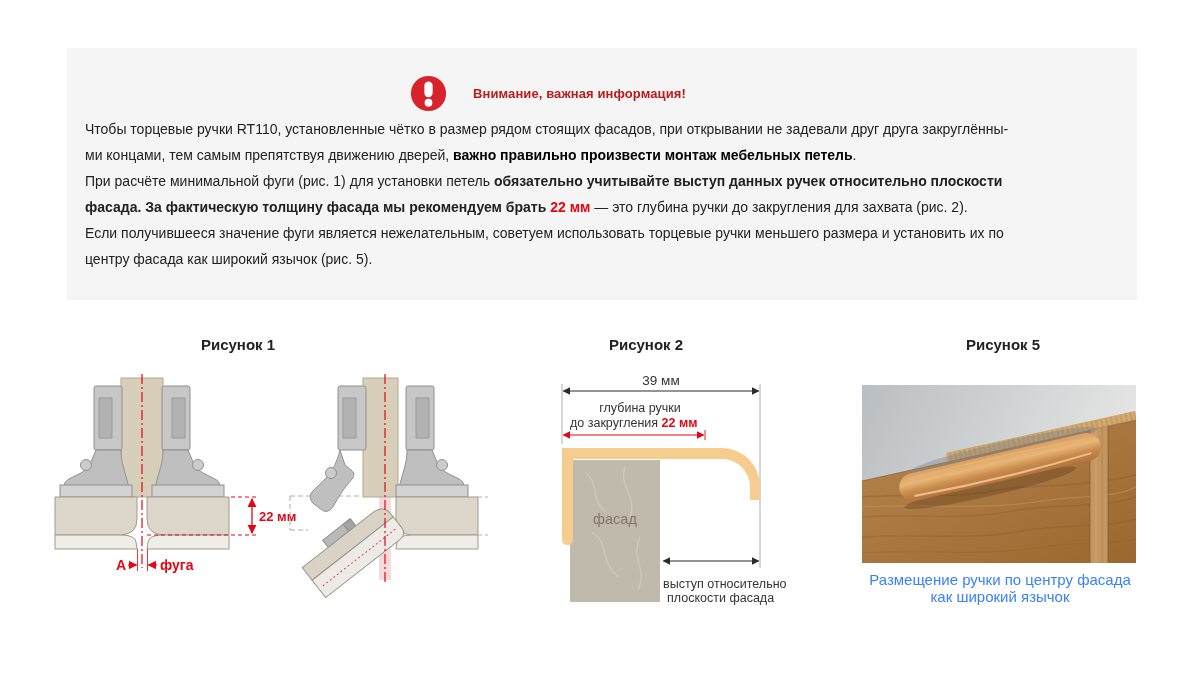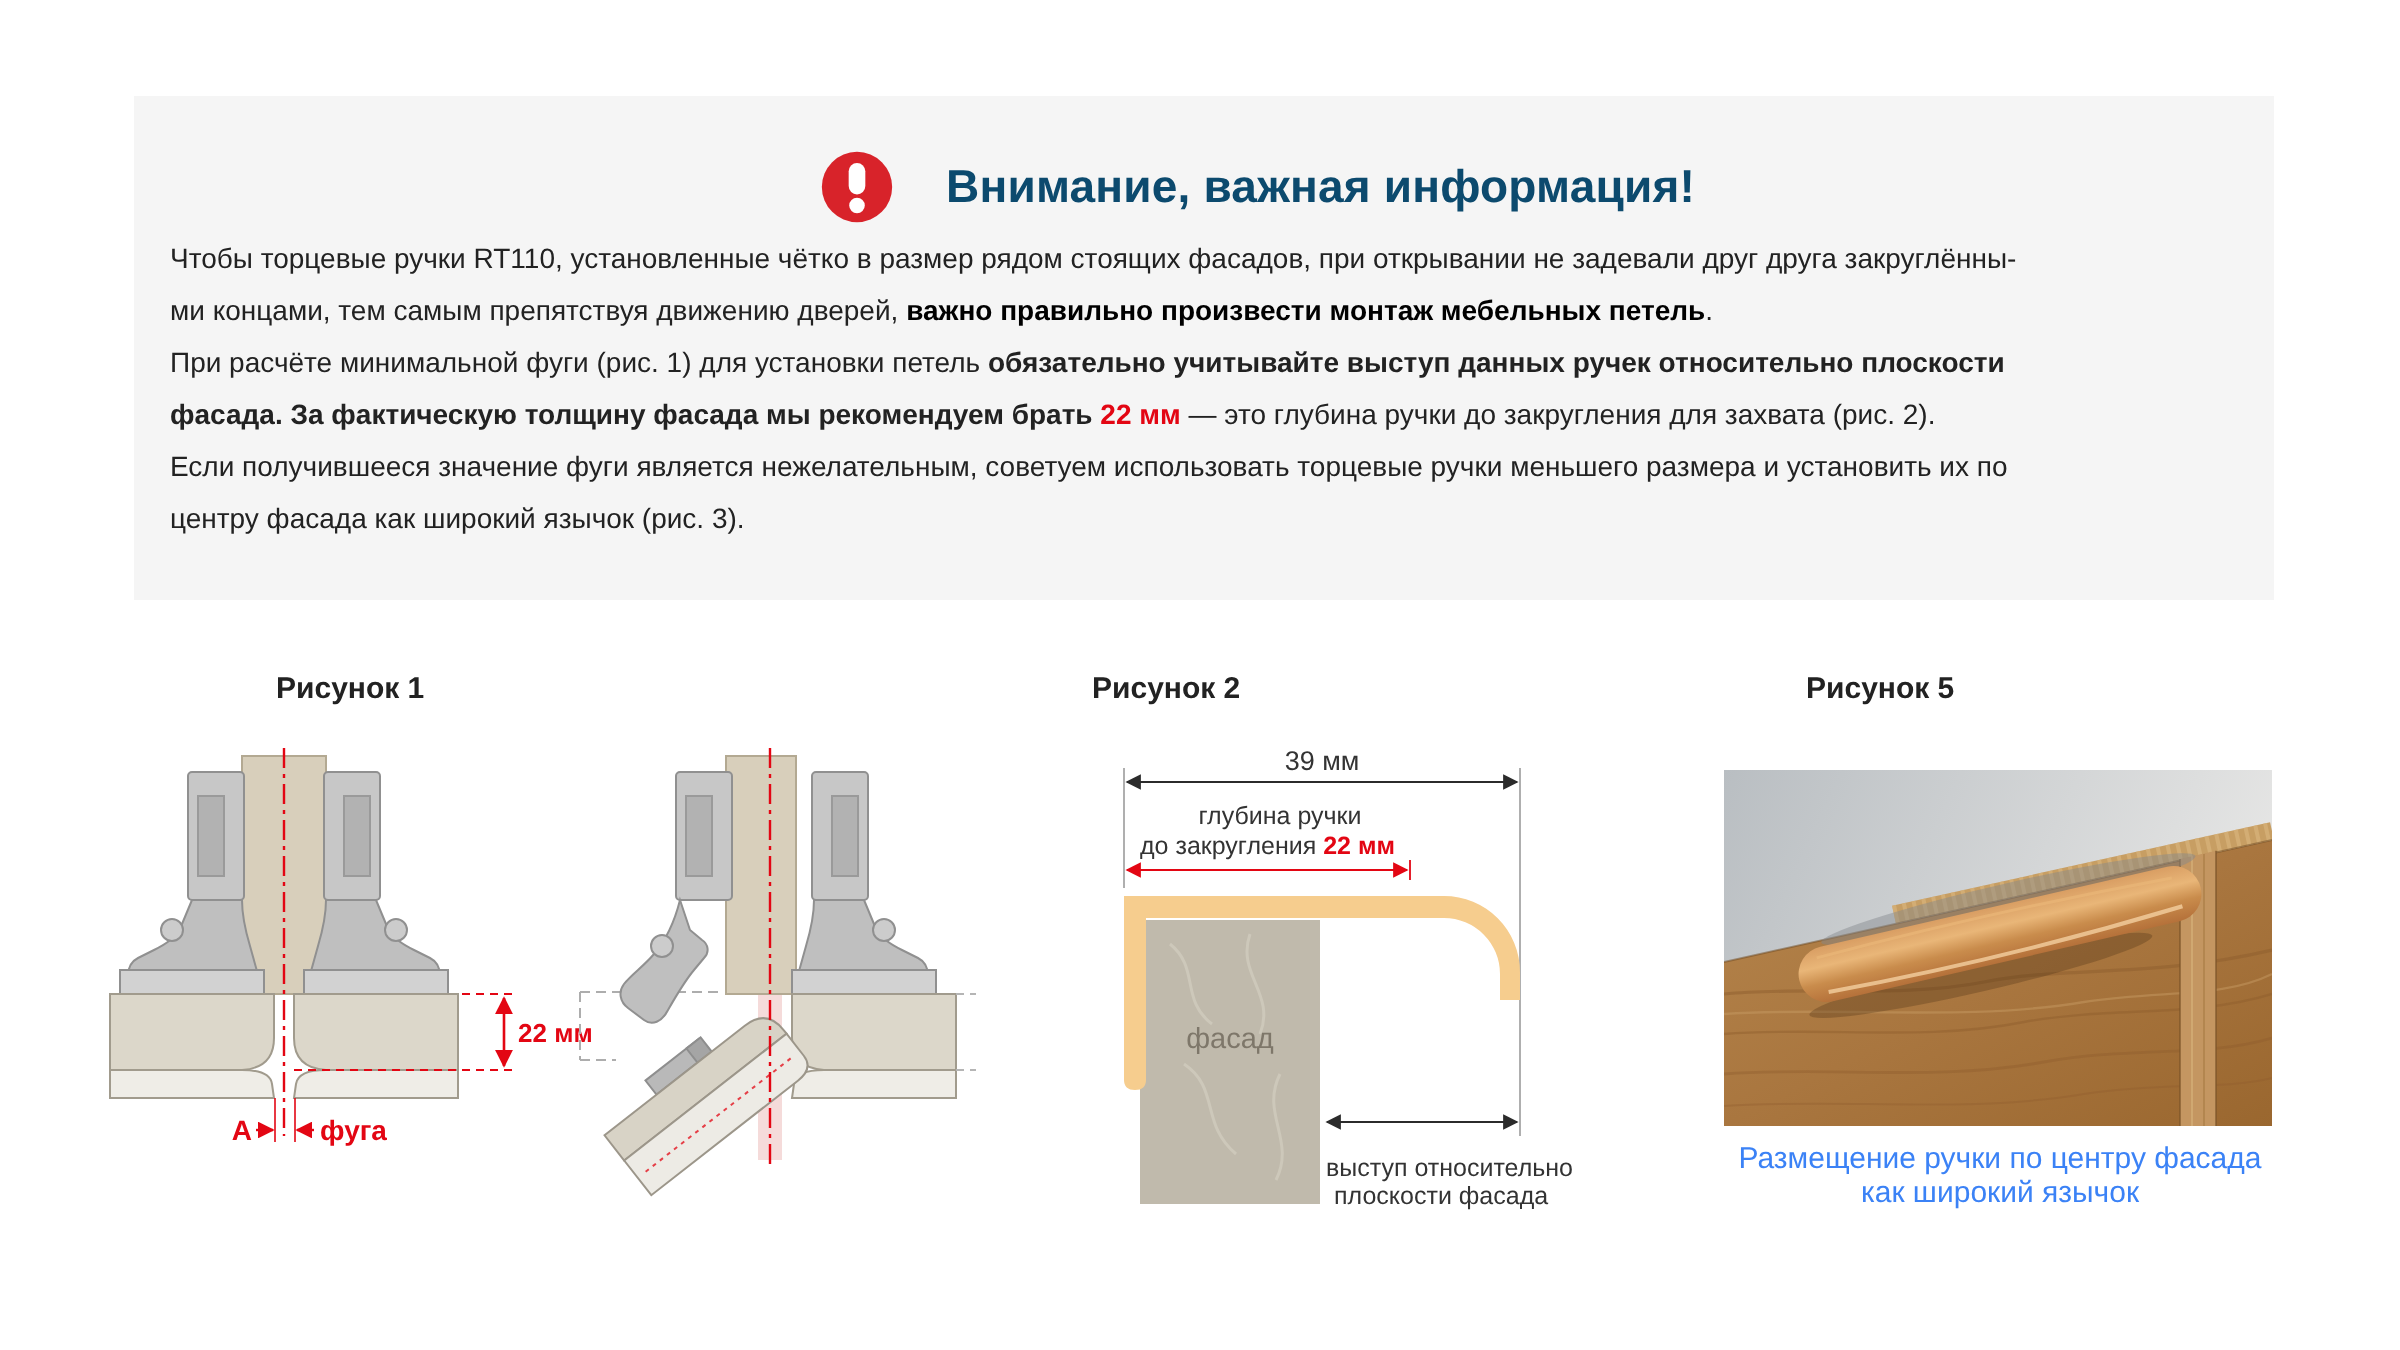--- a/index.html
+++ b/index.html
@@ -1,24 +1,24 @@
 <!DOCTYPE html>
 <html><head>
 <meta charset="utf-8">
 <style>
   html,body{margin:0;padding:0;background:#ffffff;}
   body{font-family:"Liberation Sans", sans-serif; color:#1f1f1f;}
   .page{position:relative;width:1200px;height:675px;background:#ffffff;overflow:hidden;}
   .notice-panel{position:absolute;left:67px;top:48px;width:1070px;height:252px;background:#f5f5f5;}
   .notice-header{position:absolute;left:343px;top:27px;display:flex;align-items:center;gap:26px;}
   .warn-icon{width:37px;height:37px;flex:0 0 auto;}
-  .notice-title{font-size:23px;font-weight:700;color:#0c4a6e;letter-spacing:0.1px;}
+  .notice-title{font-size:13px;font-weight:700;color:#b91c1c;letter-spacing:0.1px;}
   .notice-text{position:absolute;left:18px;top:68px;width:1040px;font-size:14px;line-height:26px;color:#222;}
   .notice-text .tline{white-space:nowrap;}
-  .figure-title{position:absolute;top:336px;font-size:15px;font-weight:700;color:#222;text-align:left;width:200px;}
+  .figure-title{position:absolute;top:336px;font-size:15px;font-weight:700;color:#222;text-align:center;width:200px;}
   #fig1-title{left:138px;}
   #fig2-title{left:546px;}
   #fig3-title{left:903px;}
   .fig-caption{position:absolute;left:845px;top:571px;width:310px;text-align:center;font-size:15px;line-height:17px;color:#3b82f6;}
   svg text{font-family:"Liberation Sans", sans-serif;}
 </style>
 </head>
 <body>
 
 <div class="page">
@@ -31,21 +31,21 @@
         <circle cx="20" cy="30" r="4.2" fill="#ffffff"></circle>
       </svg>
       <div class="notice-title">Внимание, важная информация!</div>
     </div>
     <div class="notice-text">
       <div class="tline"><span>Чтобы  торцевые ручки RT110, установленные чётко в размер рядом стоящих фасадов, при открывании не задевали друг друга закруглённы-</span></div>
       <div class="tline"><span>ми концами, тем самым препятствуя движению дверей, </span><span style="font-weight: 700; color: #000000;">важно правильно произвести монтаж мебельных петель</span><span>.</span></div>
       <div class="tline"><span>При расчёте минимальной фуги (рис. 1) для установки петель </span><span style="font-weight: 700;">обязательно учитывайте выступ данных ручек относительно плоскости</span></div>
       <div class="tline"><span style="font-weight: 700;">фасада. За фактическую толщину фасада мы рекомендуем брать </span><span style="font-weight: 700; color: rgb(227, 6, 19);">22 мм</span><span> — это глубина ручки до закругления для захвата (рис. 2).</span></div>
       <div class="tline"><span>Если получившееся значение фуги является нежелательным, советуем использовать торцевые ручки меньшего размера и установить их по</span></div>
-      <div class="tline"><span>центру фасада как широкий язычок (рис. 3).</span></div>
+      <div class="tline"><span>центру фасада как широкий язычок (рис. 5).</span></div>
     </div>
   </div>
 
   <div class="figure-title" id="fig1-title">Рисунок 1</div>
   <div class="figure-title" id="fig2-title">Рисунок 2</div>
   <div class="figure-title" id="fig3-title">Рисунок 5</div>
 
   <svg style="position:absolute;left:50px;top:370px;" width="440" height="230" viewBox="0 0 440 230">
     <defs>
       <marker id="f1-ar" viewBox="0 0 10 10" refX="9" refY="5" markerWidth="7" markerHeight="7" orient="auto-start-reverse">

